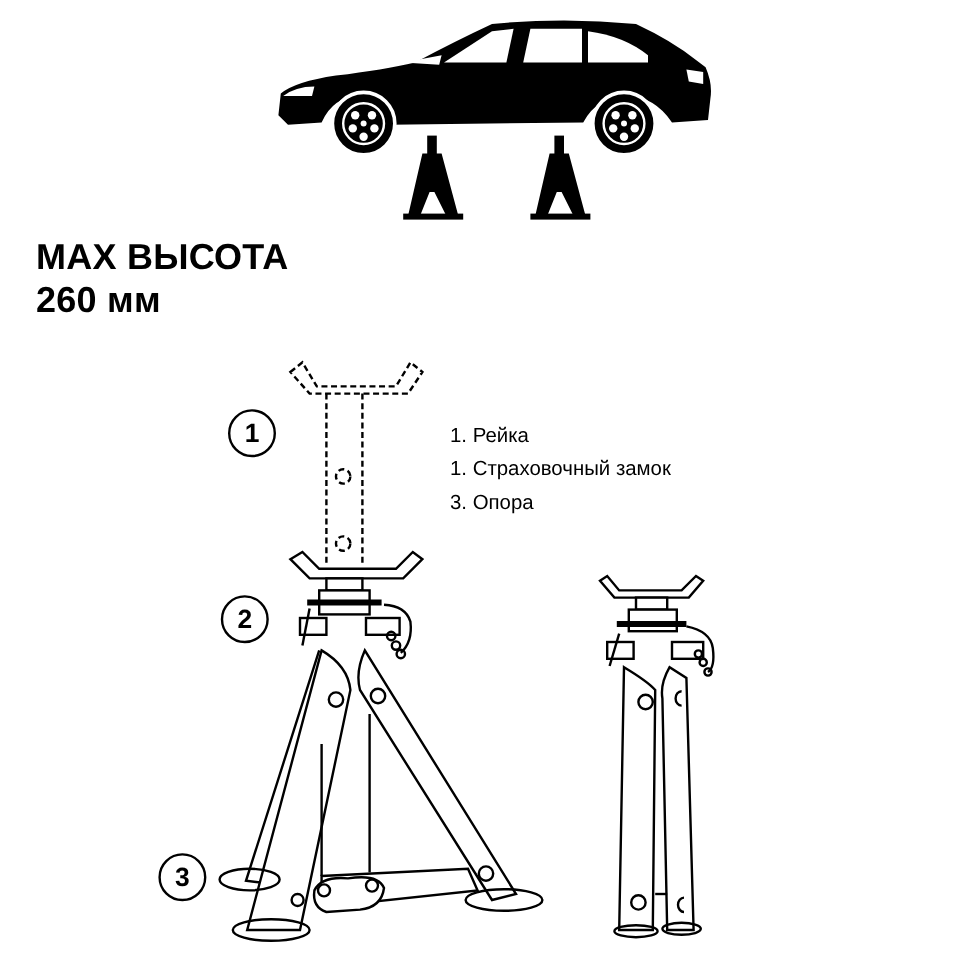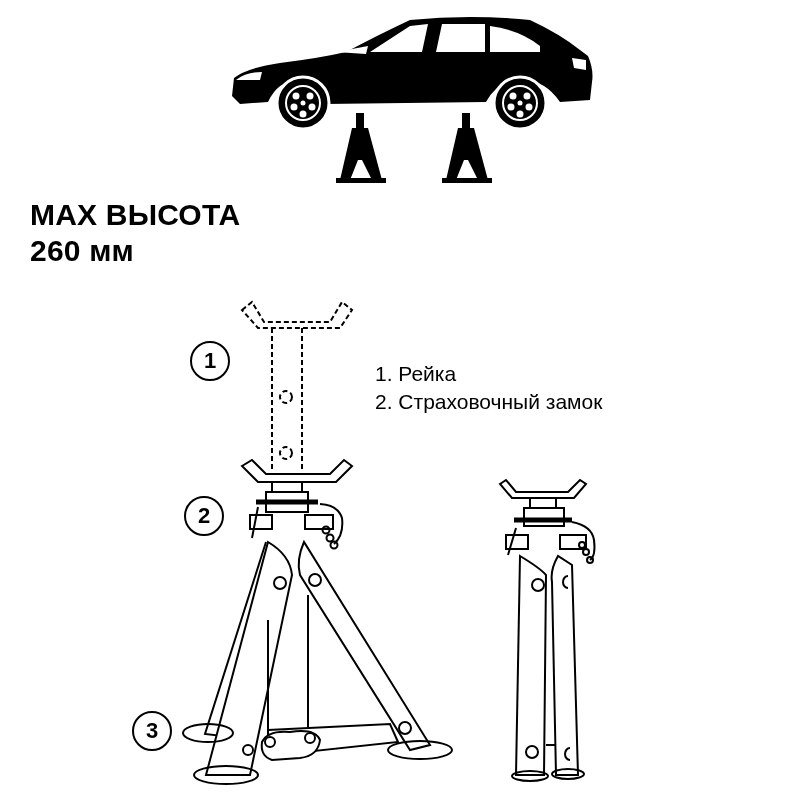--- a/index.html
+++ b/index.html
@@ -1,19 +1,19 @@
 <!DOCTYPE html>
 <html><head>
 <meta charset="utf-8">
 <style>
   html, body { margin:0; padding:0; background:#ffffff; }
   body { width:800px; height:800px; position:relative; overflow:hidden; font-family:"Liberation Sans", sans-serif; color:#000; }
   .abs { position:absolute; }
   .title { left:0; width:800px; text-align:left; font-weight:bold; font-size:30px; letter-spacing:0.2px;padding-left:30px; }
-  .legend { left:375px; top:360px; font-size:21px; line-height:28px; }
+  .legend { left:375px; top:349px; font-size:17px; line-height:28px; }
   .legend div { white-space:nowrap; }
   .callout { width:40px; height:40px; border:2px solid #000; border-radius:50%; display:flex; align-items:center; justify-content:center; font-weight:bold; font-size:22px; box-sizing:border-box; background:#fff; }
   svg { position:absolute; left:0; top:0; }
 </style>
 </head>
 <body>
 
 <svg width="800" height="800" viewBox="0 0 800 800">
 
   <path d="M232,96 L234,78 Q246,68 280,63 Q320,58 346,52 Q380,34 410,20 Q470,14 530,20 Q560,34 580,50 L588,56 Q594,70 592,82 L590,100 L560,102 Q545,80 522,80 Q498,80 486,102 L325,104 Q312,80 300,80 Q278,80 268,102 L240,104 Z" fill="#000"></path>
@@ -120,21 +120,22 @@
     <ellipse cx="530" cy="776" rx="18" ry="5"></ellipse>
     <ellipse cx="568" cy="774" rx="16" ry="5"></ellipse>
   </g>
 </svg>
 
 <div class="abs title" style="top:198px;">MAX ВЫСОТА</div>
 <div class="abs title" style="top:234px;">260 мм</div>
 
 <div class="abs legend">
   <div>1. Рейка</div>
-  <div>2. Страховочный замок</div>
+  <div>1. Страховочный замок</div>
+  <div>3. Опора</div>
 </div>
 
 <div class="abs callout" style="left:190px; top:341px;">
     <span>1</span>
   </div>
 <div class="abs callout" style="left:184px; top:496px;">
     <span>2</span>
   </div>
 <div class="abs callout" style="left:132px; top:711px;">
     <span>3</span>

